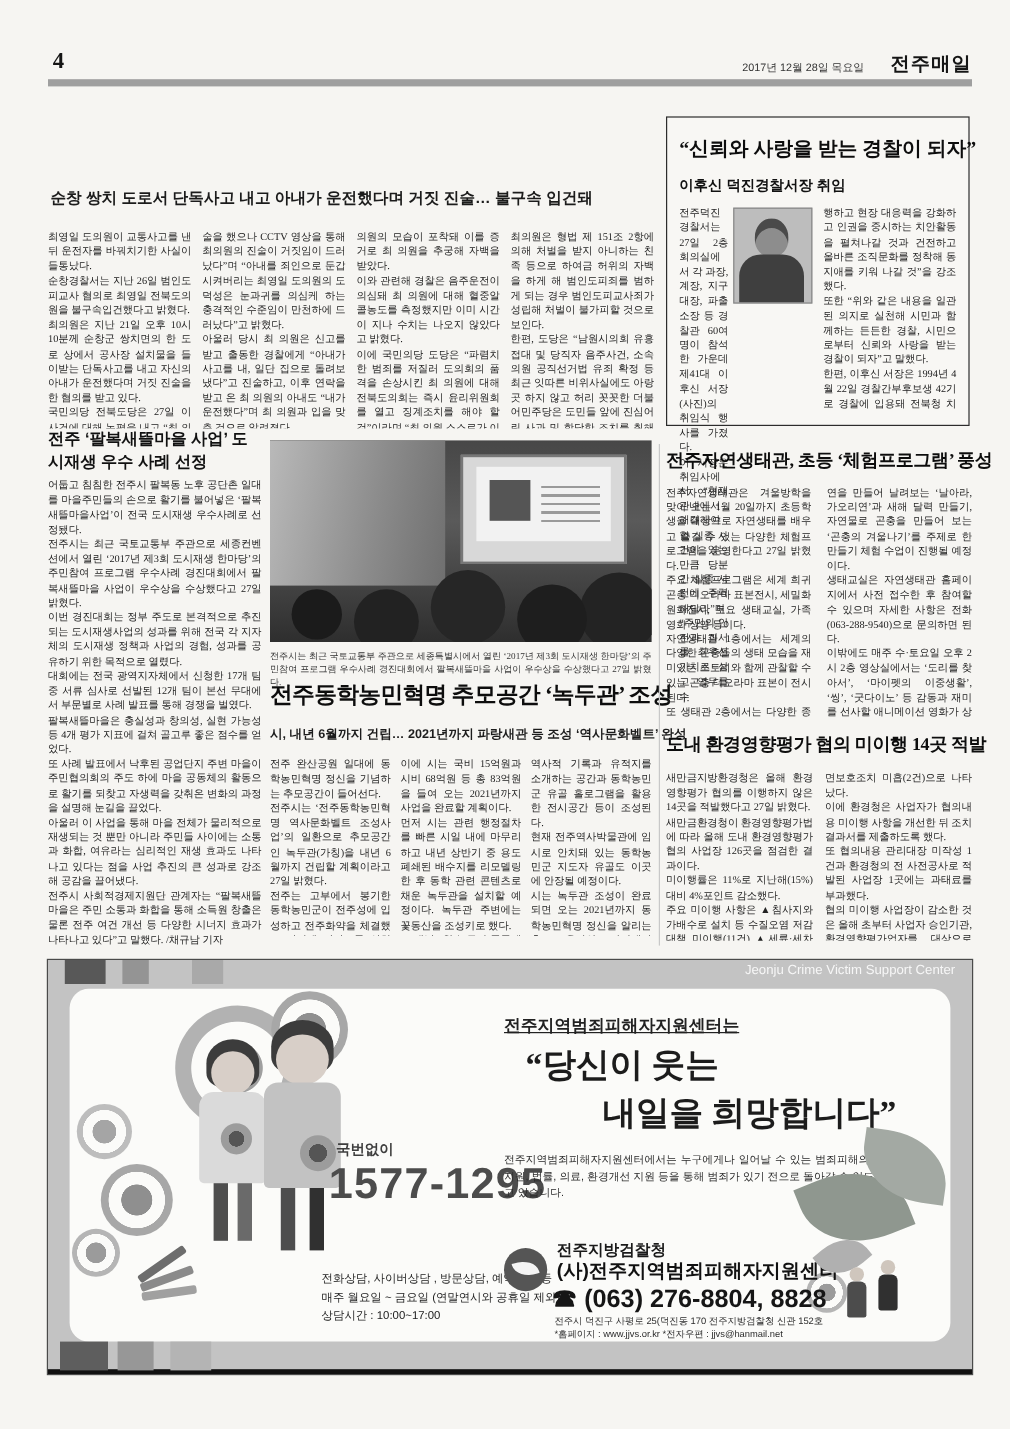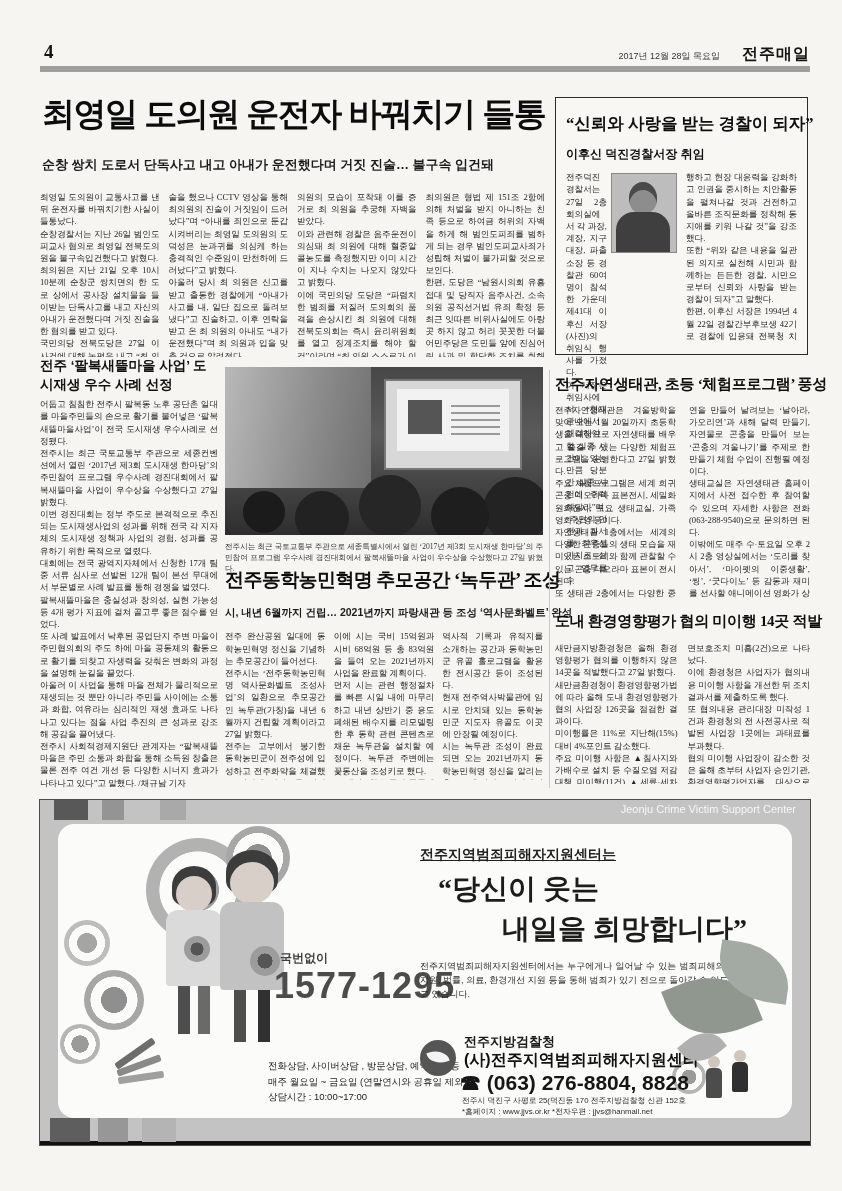--- a/index.html
+++ b/index.html
@@ -160,21 +160,20 @@
 </head>
 <body>
 
 <div id="page">
 
   <div class="abs" id="page-num">4</div>
   <div class="abs" id="date-line">2017년 12월 28일 목요일</div>
   <div class="abs" id="masthead">전주매일</div>
   <div class="abs" id="header-rule"></div>
 
-  <div class="abs" id="a1-headline">최영일 도의원 운전자 바꿔치기 들통</div>
   <div class="abs" id="a1-subhead">순창 쌍치 도로서 단독사고 내고 아내가 운전했다며 거짓 진술… 불구속 입건돼</div>
   <div class="abs col-row" id="a1-cols">
     <div class="body-col">최영일 도의원이 교통사고를 낸 뒤 운전자를 바꿔치기한 사실이 들통났다.
 순창경찰서는 지난 26일 범인도피교사 혐의로 최영일 전북도의원을 불구속입건했다고 밝혔다.
 최의원은 지난 21일 오후 10시 10분께 순창군 쌍치면의 한 도로 상에서 공사장 설치물을 들이받는 단독사고를 내고 자신의 아내가 운전했다며 거짓 진술을 한 혐의를 받고 있다.
 국민의당 전북도당은 27일 이 사건에 대해 논평을 내고 “최 의원은 사고를 낸 뒤 출동한 경찰에게 거짓 진</div>
     <div class="body-col">술을 했으나 CCTV 영상을 통해 최의원의 진술이 거짓임이 드러났다”며 “아내를 죄인으로 둔갑시켜버리는 최영일 도의원의 도덕성은 눈과귀를 의심케 하는 충격적인 수준임이 만천하에 드러났다”고 밝혔다.
 아울러 당시 최 의원은 신고를 받고 출동한 경찰에게 “아내가 사고를 내, 일단 집으로 돌려보냈다”고 진술하고, 이후 연락을 받고 온 최 의원의 아내도 “내가 운전했다”며 최 의원과 입을 맞춘 것으로 알려졌다.
 이러한 사실은 사고현장 폐쇄회로 TV에 사고 후 운전석에서 내리는 최</div>
     <div class="body-col">의원의 모습이 포착돼 이를 증거로 최 의원을 추궁해 자백을 받았다.

